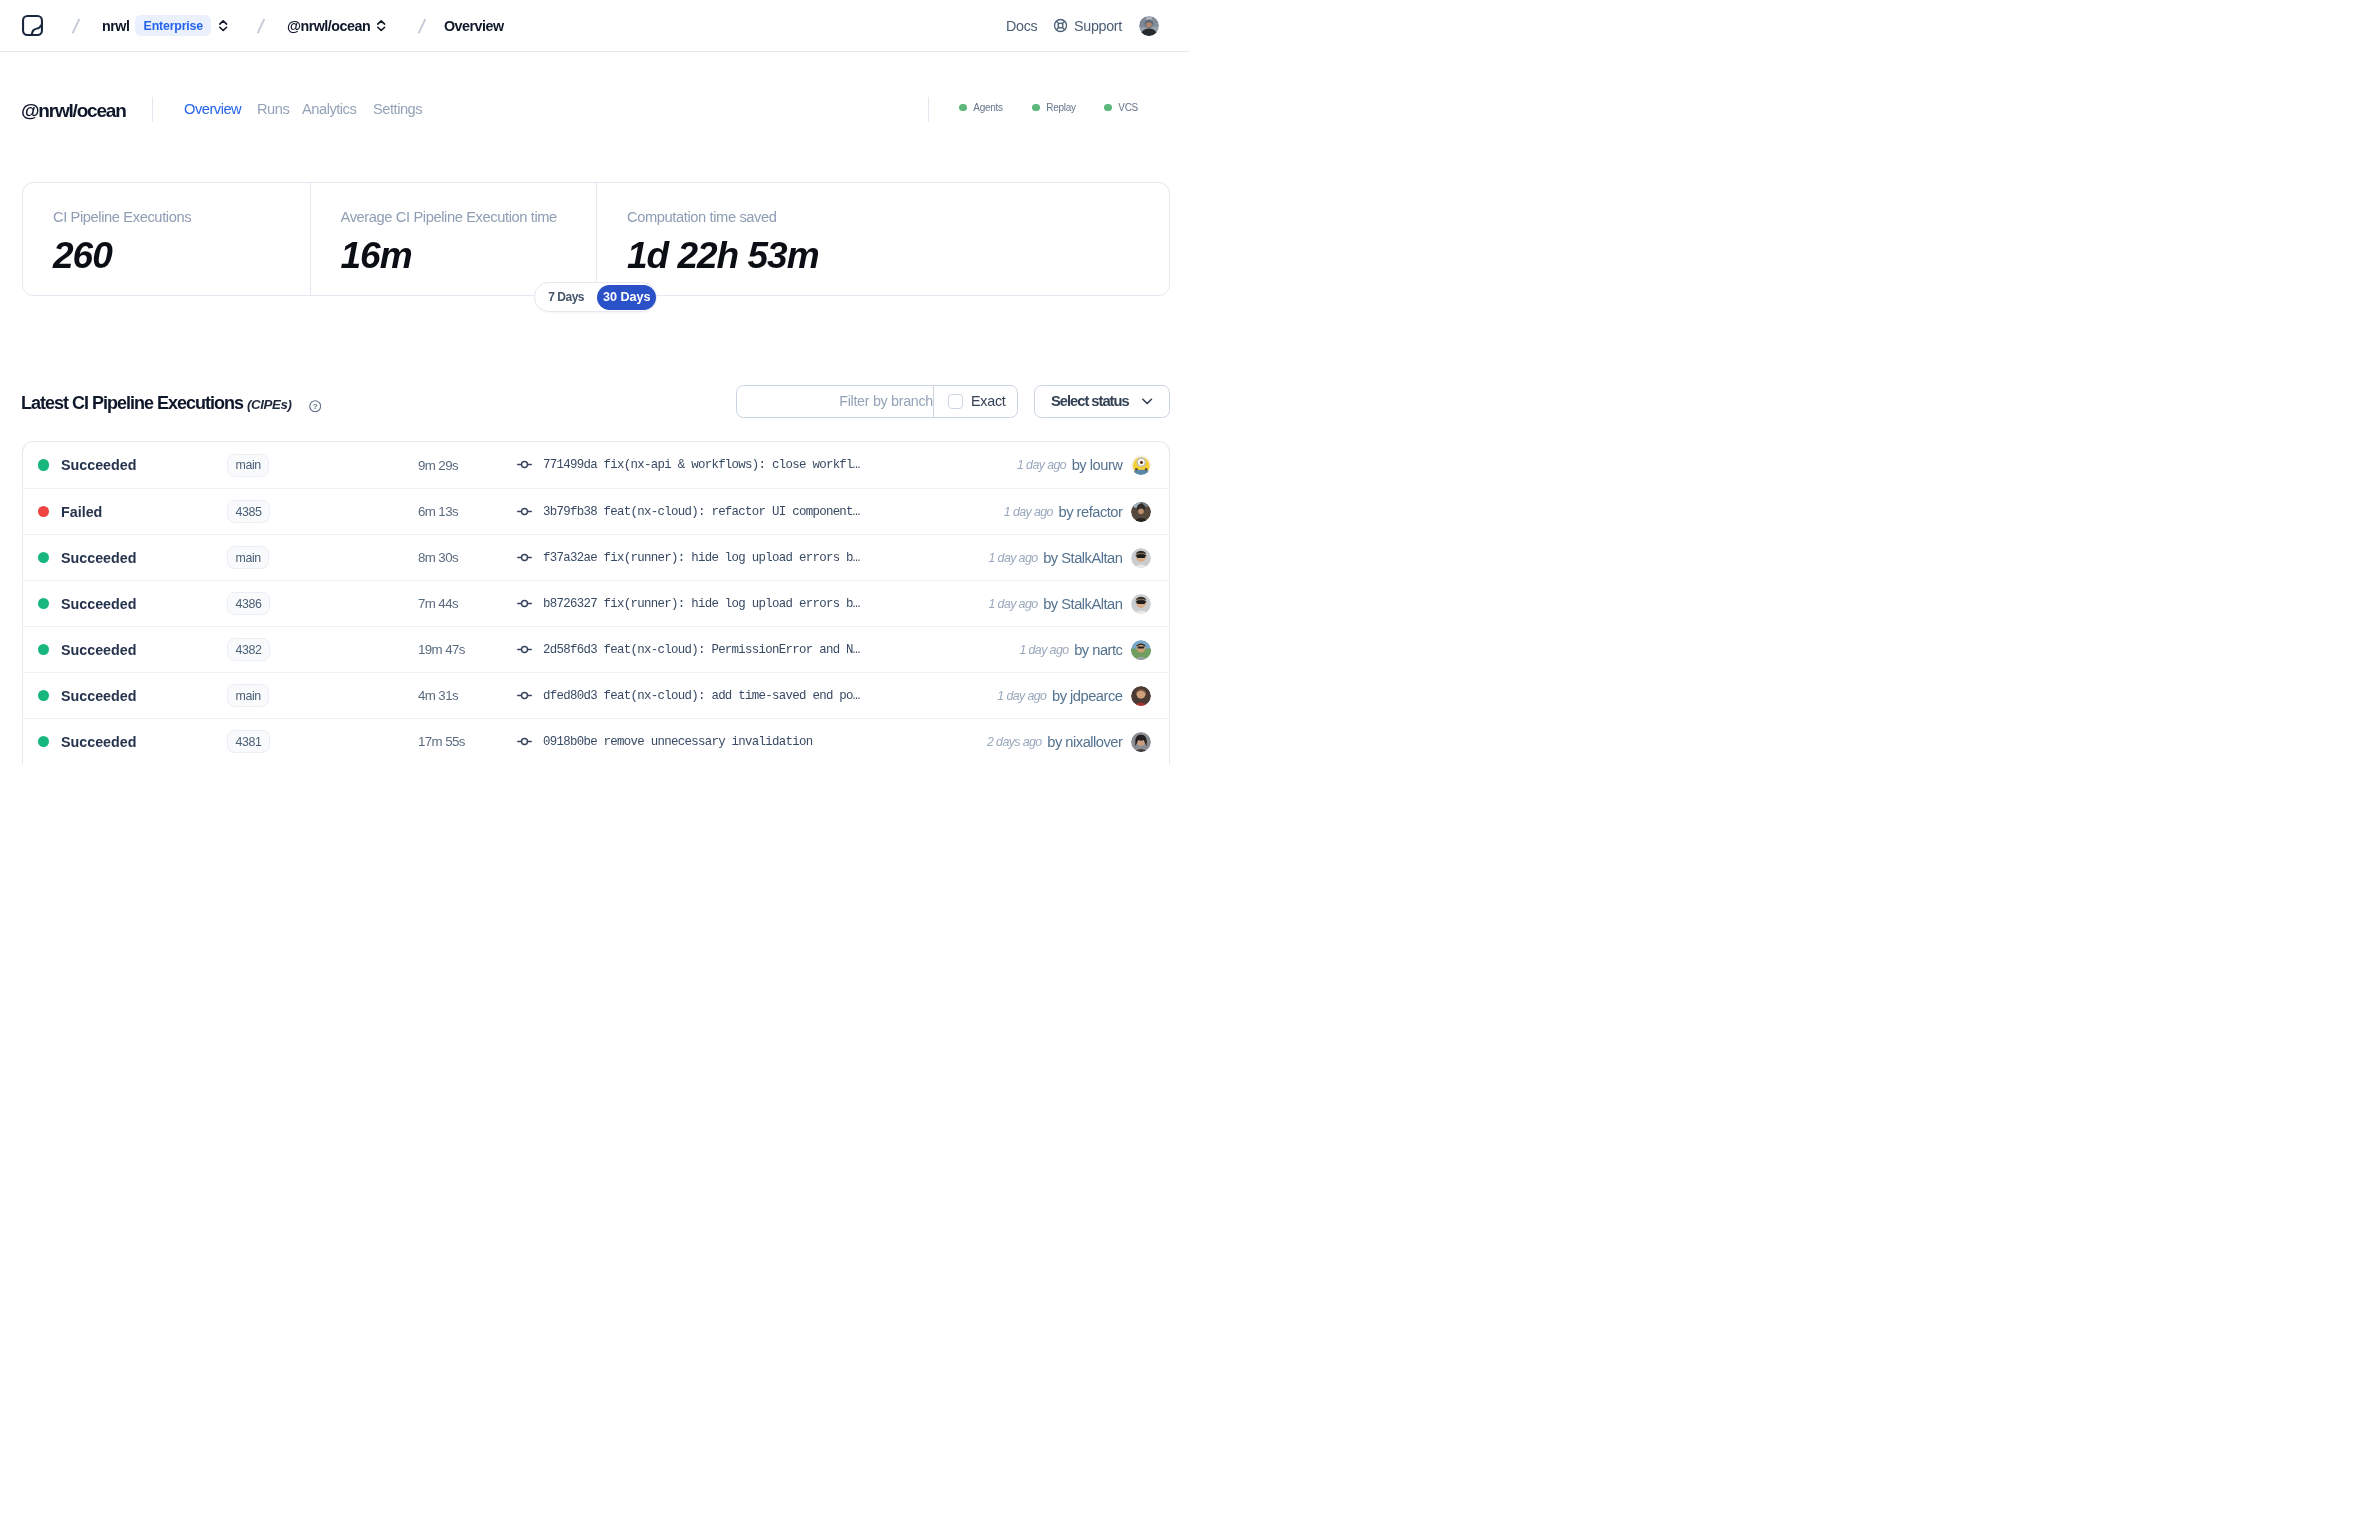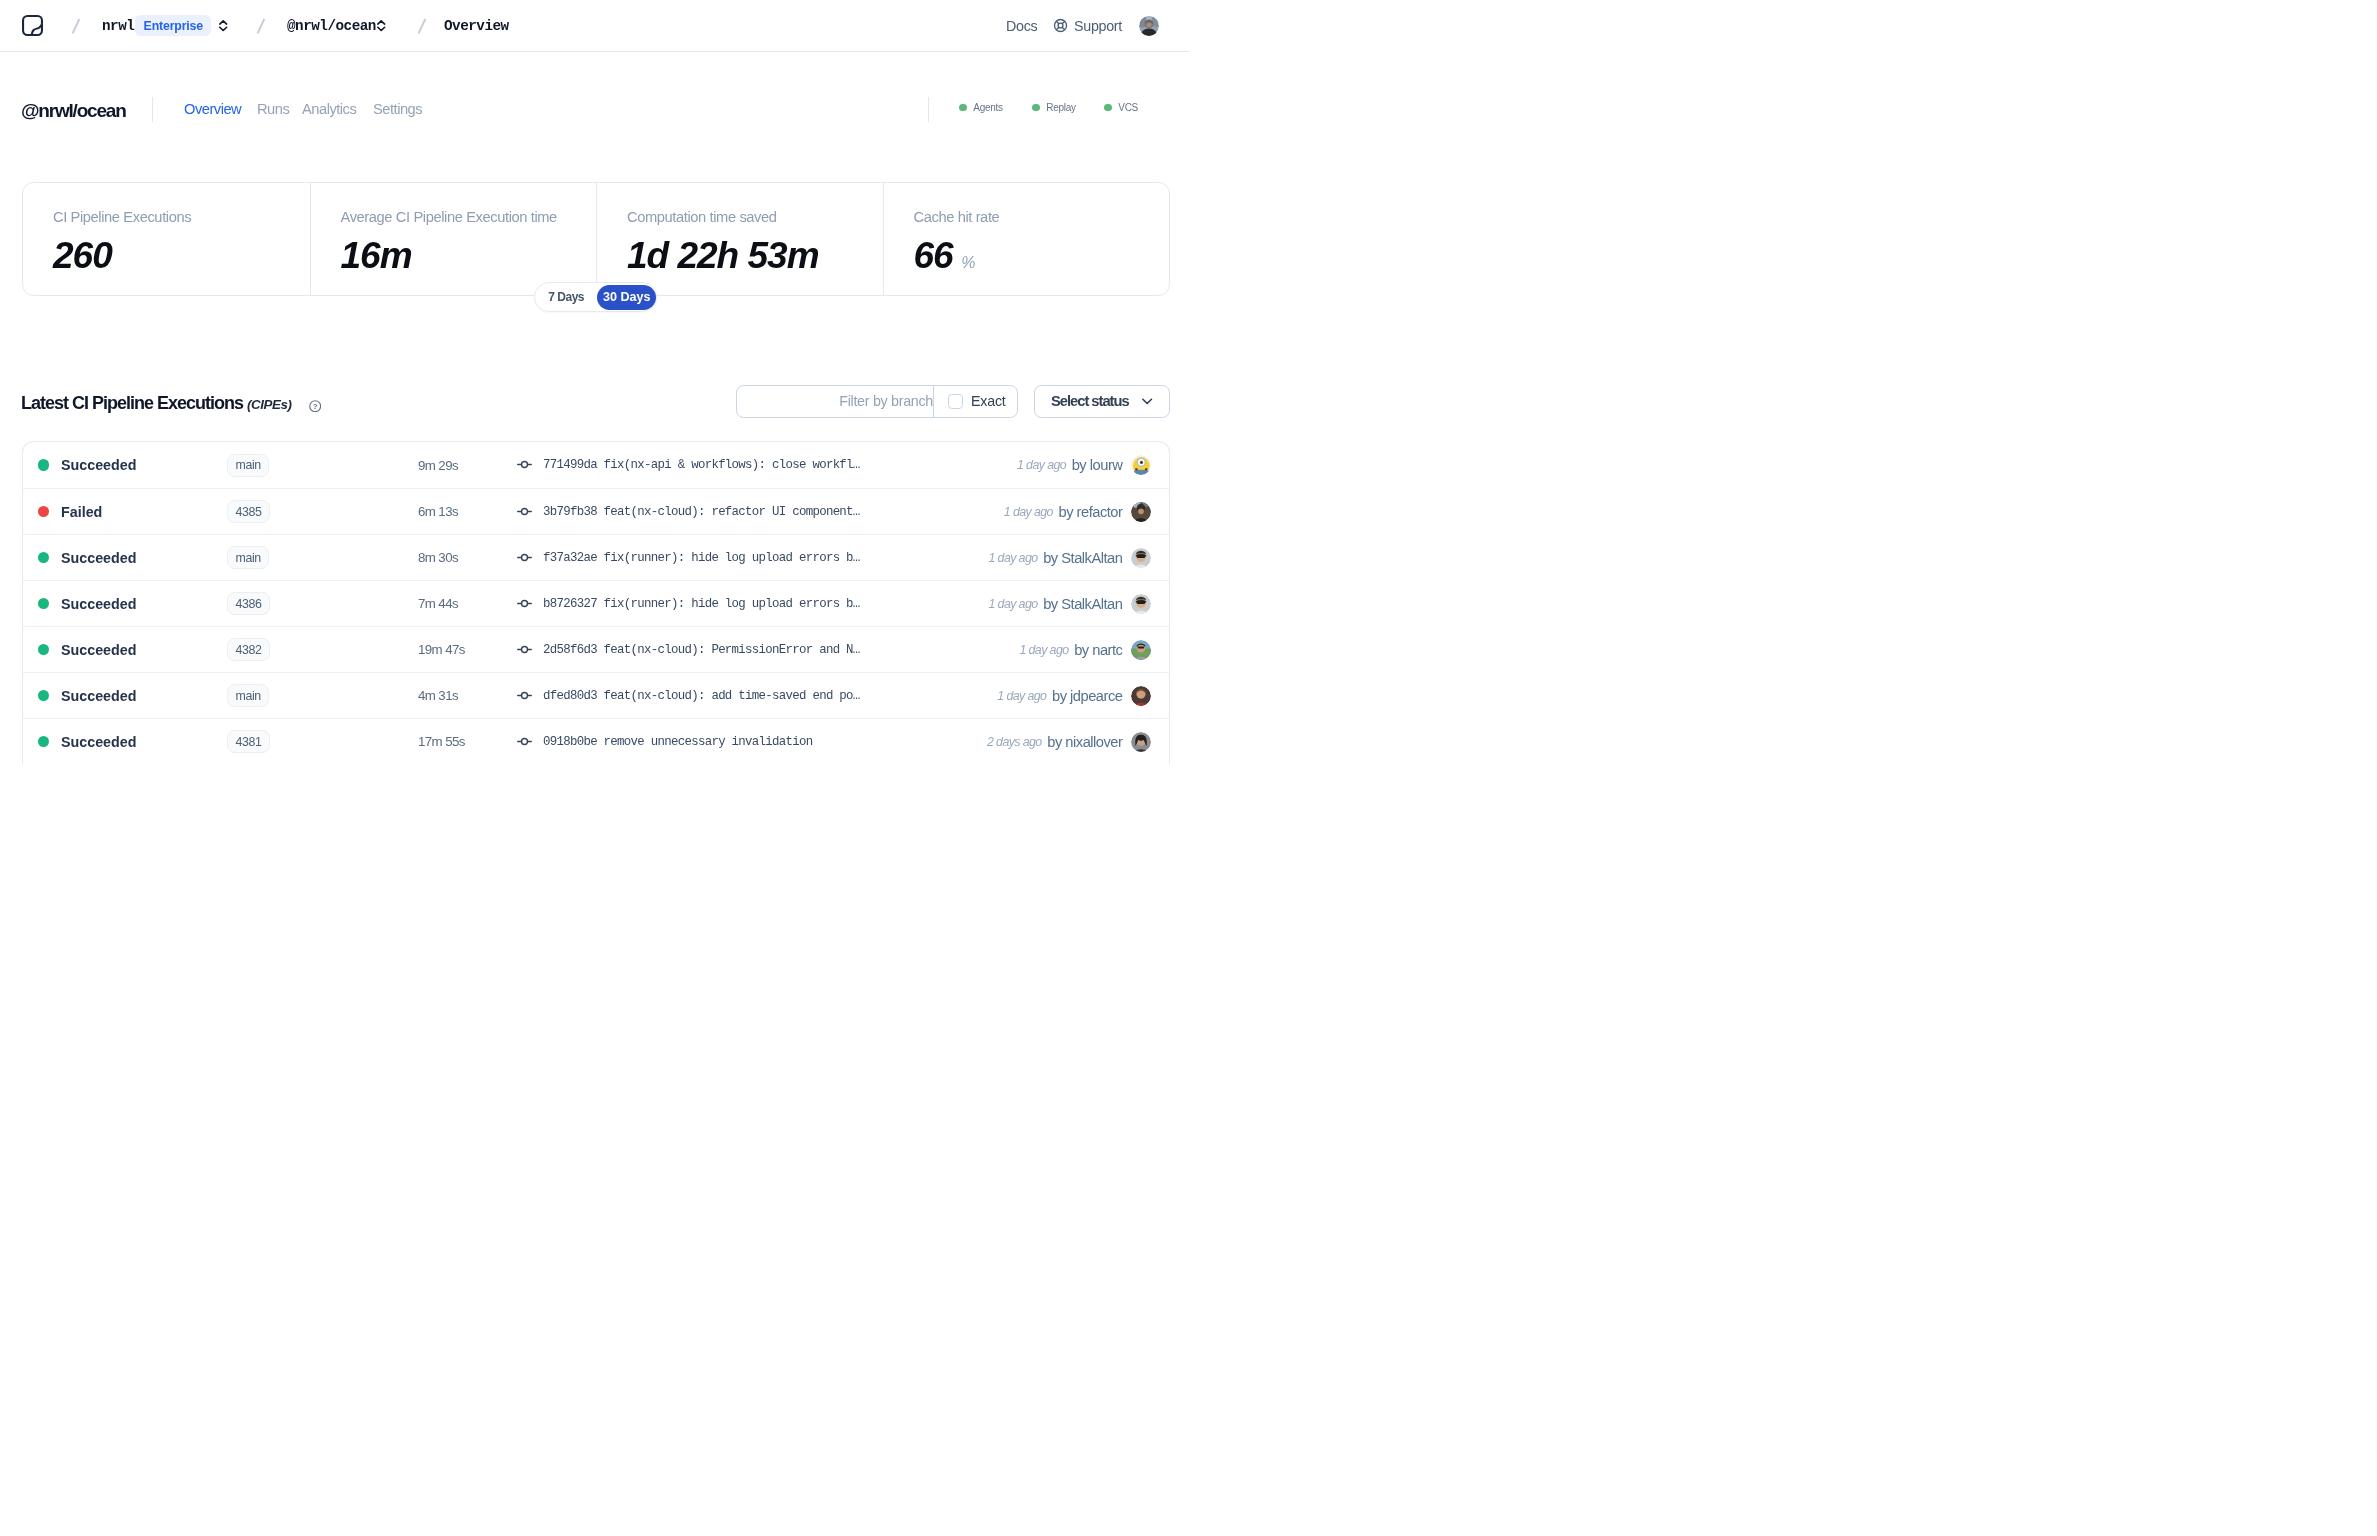--- a/index.html
+++ b/index.html
@@ -3,21 +3,21 @@
 <meta charset="utf-8">
 <style>
 * { margin:0; padding:0; box-sizing:border-box; }
 html,body { width:1189px; height:768px; background:#ffffff; font-family:"Liberation Sans", sans-serif; overflow:hidden; position:relative; }
 .abs { position:absolute; }
 
 
 .nav { position:absolute; left:0; top:0; width:1189px; height:52px; border-bottom:1px solid #e5e8ee; background:#fff; }
 .nav .item { position:absolute; top:0; height:51px; display:flex; align-items:center; }
 .slash { width:1.5px; height:16px; background:#c6cdd9; transform:rotate(25deg); }
-.crumb { color:#0f172a; font-size:14.3px; font-weight:600; letter-spacing:-0.5px;font-family:Liberation Mono, monospace; }
+.crumb { color:#0f172a; font-size:14.3px; font-weight:600; letter-spacing:-0.5px; }
 .badge-ent { background:#eaf1fd; color:#2563eb; font-size:12.4px; font-weight:700; border-radius:5.7px; height:21px; display:flex; align-items:center; padding:0 8.6px; letter-spacing:-0.2px; }
 .navlink { color:#4b5d75; font-size:14.3px; font-weight:500; letter-spacing:-0.3px; }
 
 
 .subhead { position:absolute; left:0; top:90px; width:1189px; height:42px; }
 .wstitle { position:absolute; left:21px; top:10px; font-size:19px; font-weight:700; color:#0f172a; letter-spacing:-1.2px; }
 .vdiv { position:absolute; width:1px; background:#e2e8f0; }
 .tab { position:absolute; top:11px; font-size:14.7px; font-weight:500; color:#94a3b8; letter-spacing:-0.5px; }
 .tab.active { color:#2563eb; }
 .svcgrp { position:absolute; top:12px; display:flex; align-items:center; font-size:10px; color:#64748b; font-weight:500; letter-spacing:-0.3px; }
@@ -153,24 +153,20 @@
       <div class="num">260</div>
     </div>
   <div class="stat">
       <div class="lbl">Average CI Pipeline Execution time</div>
       <div class="num">16m</div>
     </div>
   <div class="stat">
       <div class="lbl">Computation time saved</div>
       <div class="num">1d 22h 53m</div>
     </div>
-  <div class="stat">
-      <div class="lbl">Cache hit rate</div>
-      <div class="num">66<span class="pct">%</span></div>
-    </div>
 </div>
 <div class="toggle">
     <span class="tg7">7 Days</span>
     <span class="tg30">30 Days</span>
   </div>
 
 <div class="listhead">
   <div class="lh-title">Latest CI Pipeline Executions <span class="lh-cipes">(CIPEs)</span></div>
   <div class="abs" style="left:309px; top:15px;">
     <svg width="12.4" height="12.4" viewBox="0 0 13 13">

